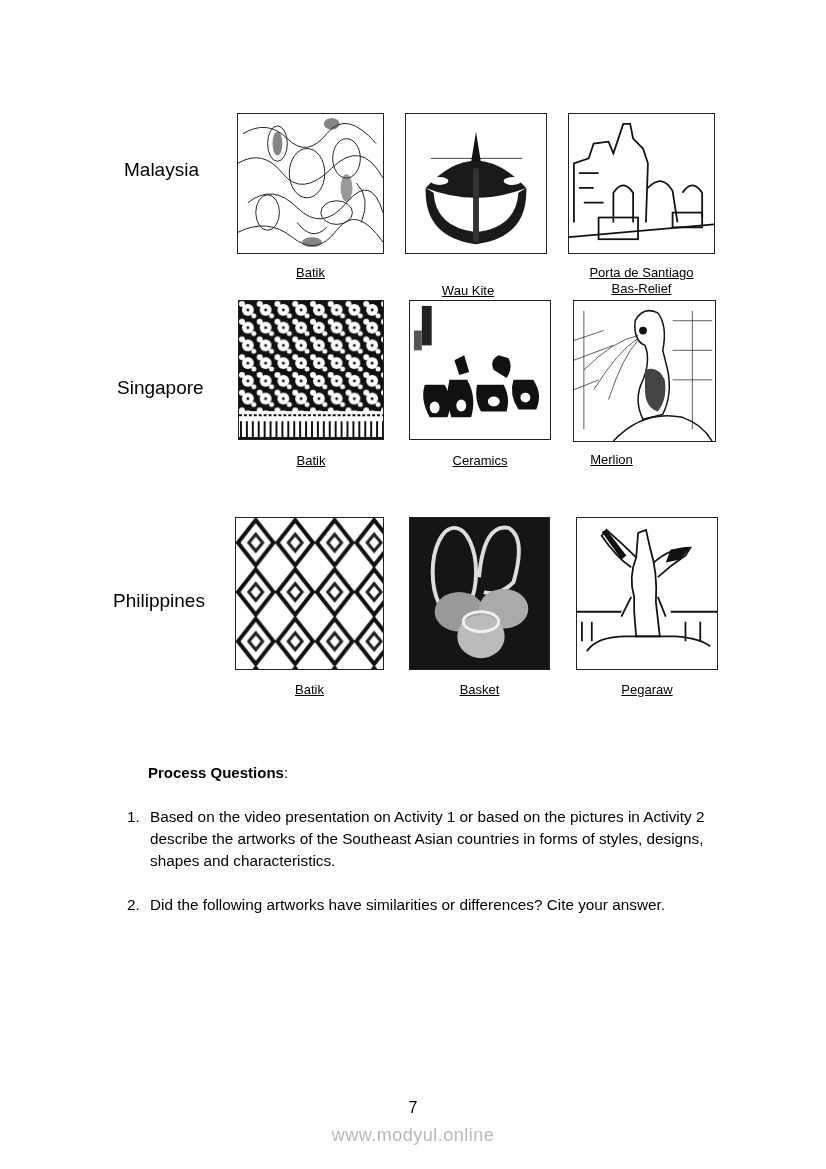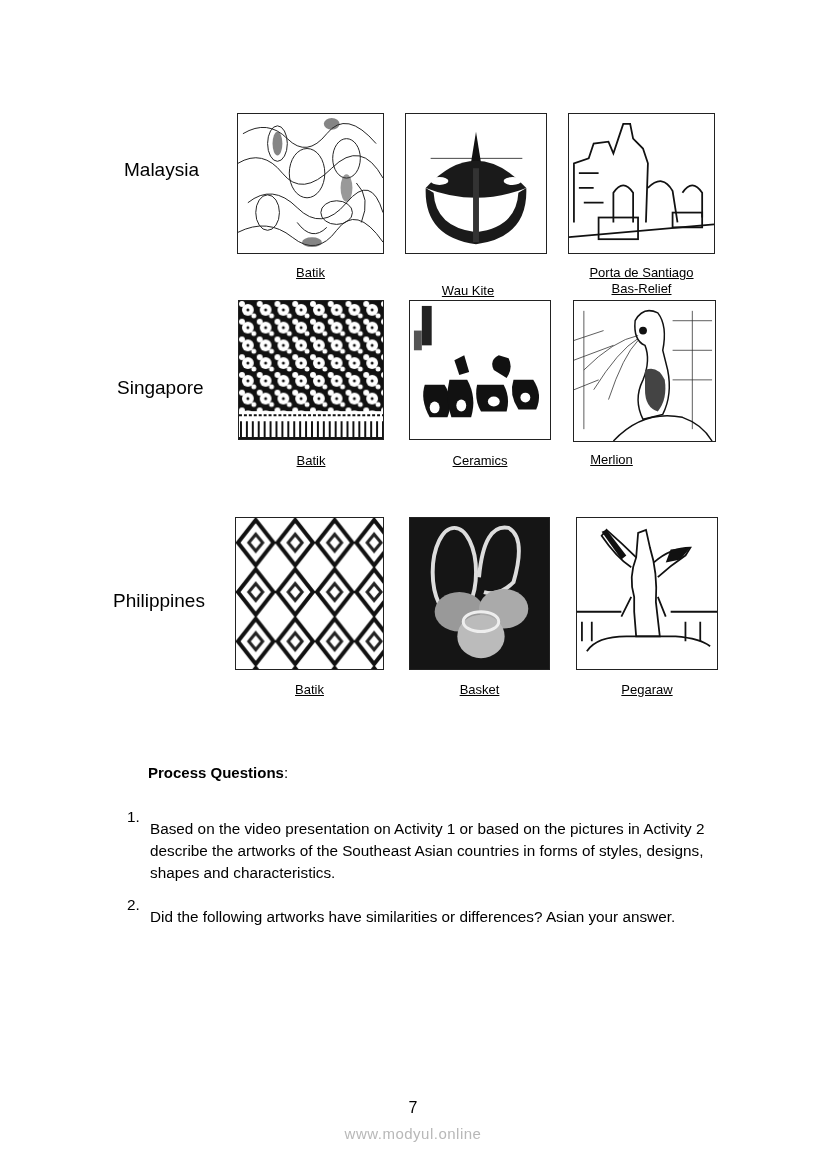--- a/index.html
+++ b/index.html
@@ -6,23 +6,23 @@
   body { width:826px; height:1169px; position:relative; overflow:hidden;
          font-family:"Liberation Sans", sans-serif; color:#000; }
   .country { position:absolute; font-weight:normal; font-size:19px; }
   .img { position:absolute; border:1.5px solid #222; box-sizing:border-box; overflow:hidden; background:#fff; }
   .img svg { width:100%; height:100%; display:block; }
   .cap { position:absolute; font-size:13px; text-align:center; line-height:16px;text-decoration:underline; }
   .pq { position:absolute; left:100px; top:764px; font-size:15px;margin-left:48px; }
   .pq b { font-weight:bold; }
   .q { position:absolute; left:127px; font-size:15.3px; line-height:22px; width:600px; }
   .q .n { position:absolute; left:0; }
-  .q .t { position:absolute; left:23px; width:580px;margin-top:12px; }
+  .q .t { position:absolute; left:23px; width:580px; }
   .pagenum { position:absolute; top:1099px; left:0; width:826px; text-align:center; font-size:16px; }
-  .footer { position:absolute; top:1125px; left:0; width:826px; text-align:center; font-size:15px; color:#b8b8b8; letter-spacing:0.5px; }
+  .footer { position:absolute; top:1125px; left:0; width:826px; text-align:center; font-size:18px; color:#b8b8b8; letter-spacing:0.5px; }
 </style>
 </head>
 <body>
 
 <div class="country" style="left:124px; top:159px;">Malaysia</div>
 
 <div class="img" style="left:237px; top:113px; width:147px; height:141px;">
   <svg viewBox="0 0 147 141" preserveAspectRatio="none">
     <g fill="none" stroke="#222" stroke-width="1">
       <path d="M5 20 Q30 5 50 25 T90 20 T140 30"></path>
@@ -198,17 +198,17 @@
   <b>Process Questions</b><span>:</span>
 </div>
 
 <div class="q" style="top:806px;">
   <span class="n">1.</span>
   <span class="t">Based on the video presentation on Activity 1 or based on the pictures in Activity 2 describe the artworks of the Southeast Asian countries in forms of styles, designs, shapes and characteristics.</span>
 </div>
 
 <div class="q" style="top:894px;">
   <span class="n">2.</span>
-  <span class="t">Did the following artworks have similarities or differences? Asian your answer.</span>
+  <span class="t">Did the following artworks have similarities or differences? Cite your answer.</span>
 </div>
 
 <div class="pagenum">7</div>
 <div class="footer">www.modyul.online</div>
 
 </body></html>

